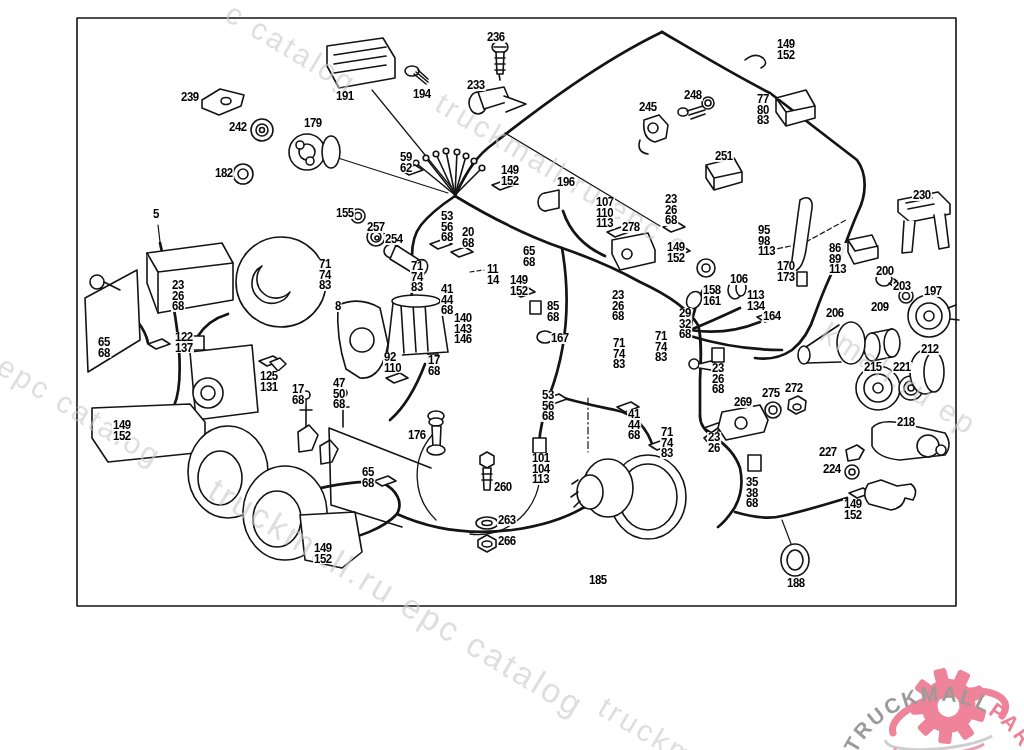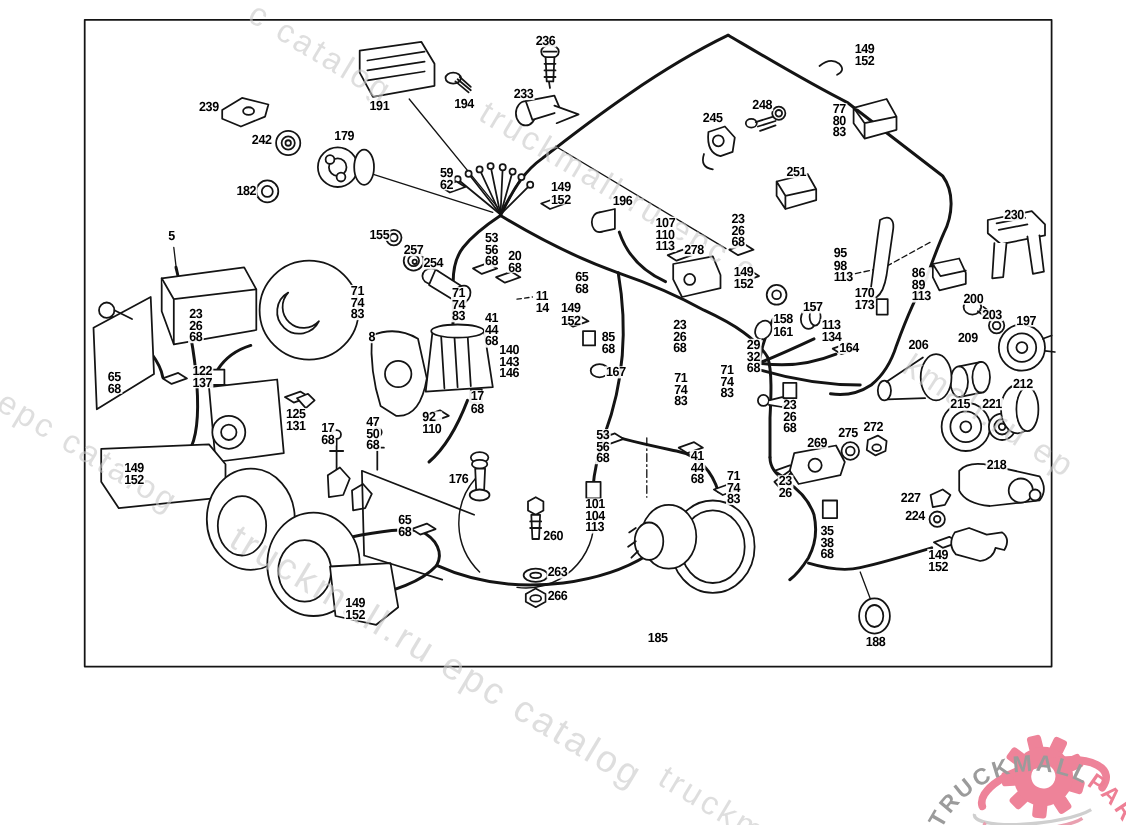--- a/index.html
+++ b/index.html
@@ -325,33 +325,33 @@
       <div class="plabel" style="left: 440px; top: 211px;">53<br>56<br>68</div>
       <div class="plabel" style="left: 461px; top: 227px;">20<br>68</div>
       <div class="plabel" style="left: 318px; top: 259px;">71<br>74<br>83</div>
       <div class="plabel" style="left: 410px; top: 261px;">71<br>74<br>83</div>
       <div class="plabel" style="left: 440px; top: 284px;">41<br>44<br>68</div>
       <div class="plabel" style="left: 486px; top: 264px;">11<br>14</div>
       <div class="plabel" style="left: 509px; top: 275px;">149<br>152</div>
       <div class="plabel" style="left: 522px; top: 246px;">65<br>68</div>
       <div class="plabel" style="left: 453px; top: 313px;">140<br>143<br>146</div>
       <div class="plabel" style="left: 427px; top: 355px;">17<br>68</div>
-      <div class="plabel" style="left: 383px; top: 374px;">92<br>110</div>
+      <div class="plabel" style="left: 383px; top: 352px;">92<br>110</div>
       <div class="plabel" style="left: 546px; top: 301px;">85<br>68</div>
       <div class="plabel" style="left: 550px; top: 333px;">167</div>
       <div class="plabel" style="left: 611px; top: 290px;">23<br>26<br>68</div>
       <div class="plabel" style="left: 678px; top: 308px;">29<br>32<br>68</div>
       <div class="plabel" style="left: 612px; top: 338px;">71<br>74<br>83</div>
       <div class="plabel" style="left: 654px; top: 331px;">71<br>74<br>83</div>
       <div class="plabel" style="left: 595px; top: 197px;">107<br>110<br>113</div>
       <div class="plabel" style="left: 621px; top: 222px;">278</div>
       <div class="plabel" style="left: 664px; top: 194px;">23<br>26<br>68</div>
       <div class="plabel" style="left: 666px; top: 242px;">149<br>152</div>
       <div class="plabel" style="left: 710px; top: 225px; margin-left: 47px;">95<br>98<br>113</div>
-      <div class="plabel" style="left: 729px; top: 274px;">157</div>
+      <div class="plabel" style="left: 729px; top: 274px;">106</div>
       <div class="plabel" style="left: 702px; top: 285px;">158<br>161</div>
       <div class="plabel" style="left: 746px; top: 290px;">113<br>134</div>
       <div class="plabel" style="left: 762px; top: 311px;">164</div>
       <div class="plabel" style="left: 776px; top: 261px;">170<br>173</div>
       <div class="plabel" style="left: 828px; top: 243px;">86<br>89<br>113</div>
       <div class="plabel" style="left: 714px; top: 151px;">251</div>
       <div class="plabel" style="left: 756px; top: 94px;">77<br>80<br>83</div>
       <div class="plabel" style="left: 683px; top: 90px;">248</div>
       <div class="plabel" style="left: 638px; top: 102px;">245</div>
       <div class="plabel" style="left: 776px; top: 39px;">149<br>152</div>

